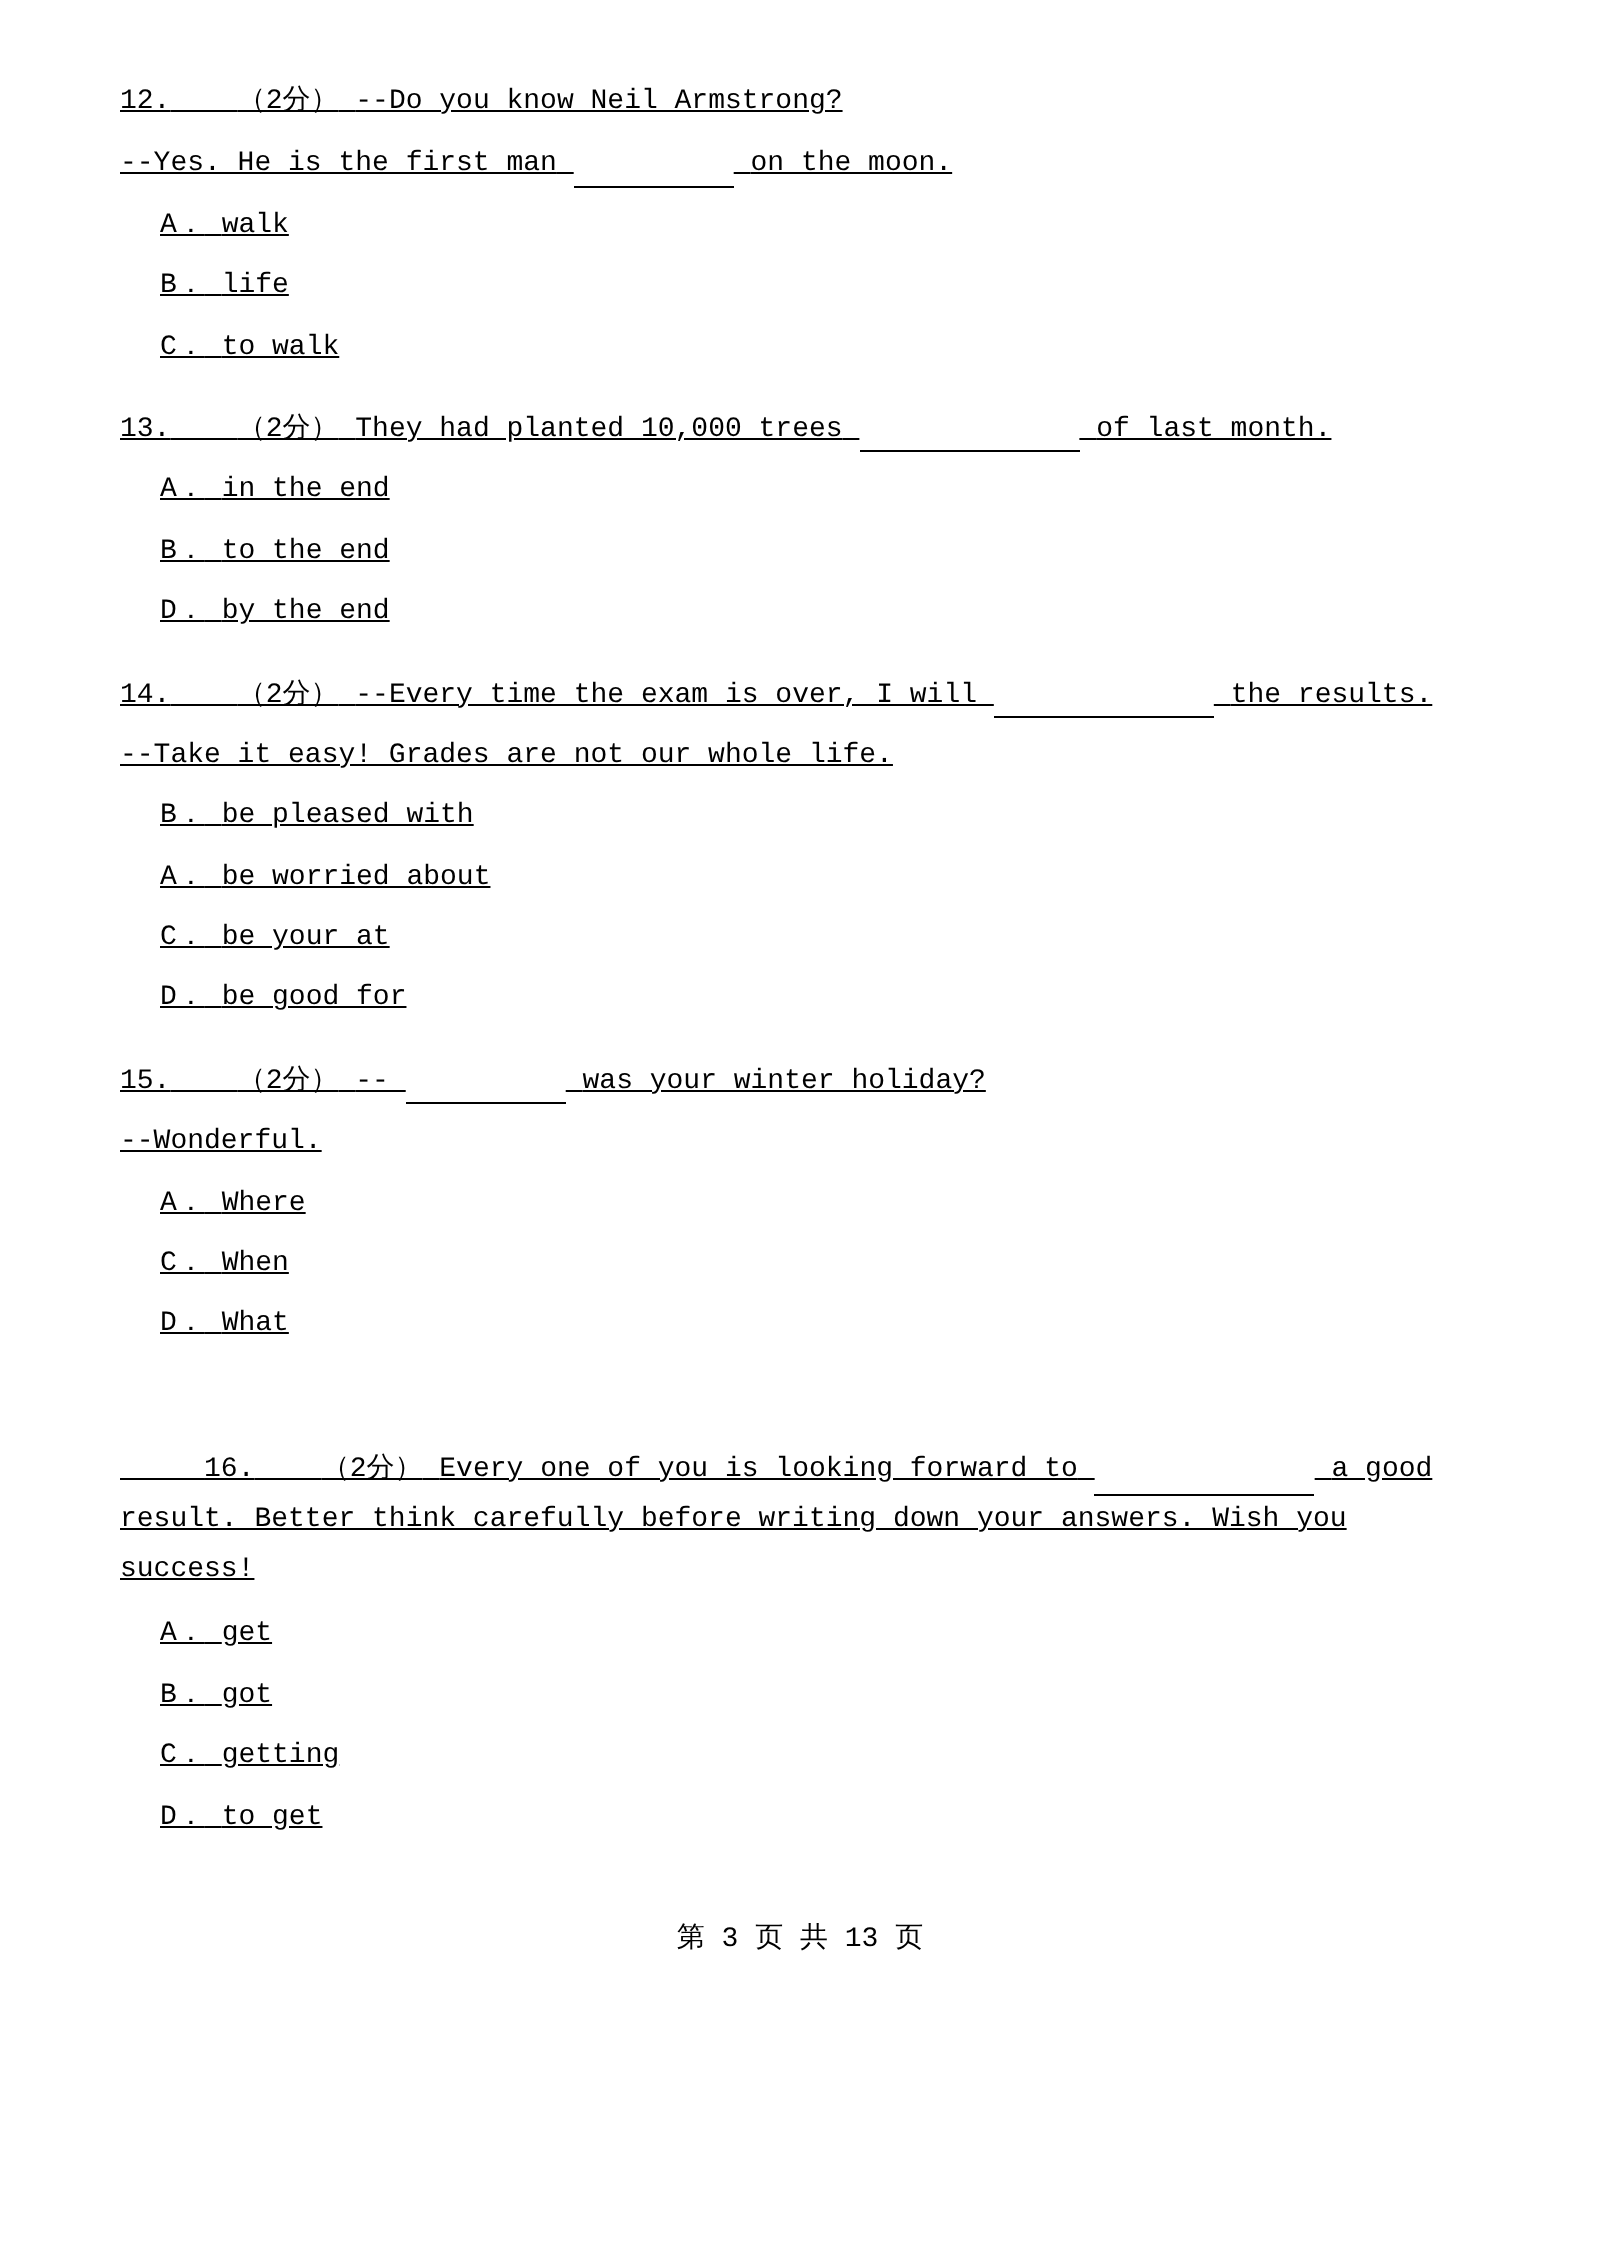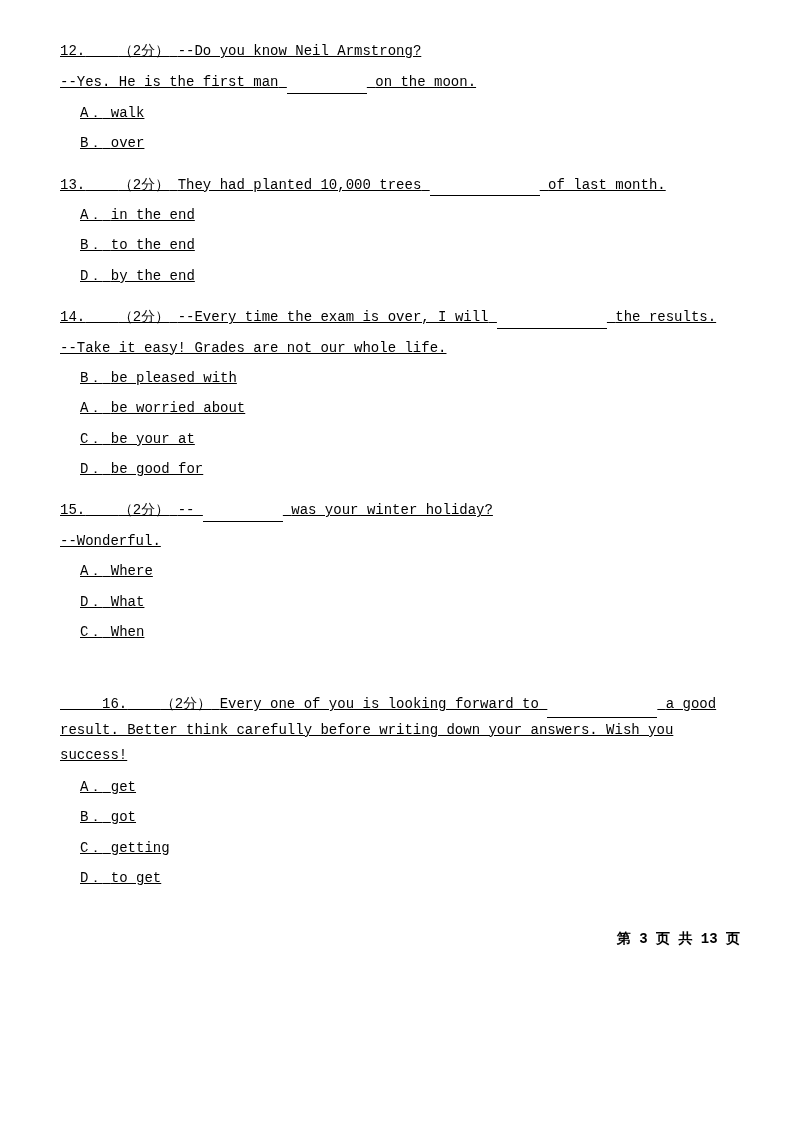--- a/index.html
+++ b/index.html
@@ -35,24 +35,23 @@
       border-bottom: 1px solid #000;
       vertical-align: bottom;
     }
     .blank-long {
       display: inline-block;
       width: 110px;
       border-bottom: 1px solid #000;
       vertical-align: bottom;
     }
     .page-footer {
-      text-align: right;
+      text-align: center;
       margin-top: 40px;
       font-size: 14px;
-      font-weight: bold;
     }
     .dialog-line {
       margin-bottom: 8px;
       line-height: 1.6;
     }
   </style>
 </head>
 <body>
 
 <div class="question-block">
@@ -66,21 +65,25 @@
     <span>--Yes. He is the first man</span>
     <span class="blank">&nbsp;</span>
     <span>on the moon.</span>
   </div>
   <div class="option-line">
     <span>A．</span>
     <span>walk</span>
   </div>
   <div class="option-line">
     <span>B．</span>
-    <span>over</span>
+    <span>life</span>
+  </div>
+  <div class="option-line">
+    <span>C．</span>
+    <span>to walk</span>
   </div>
 </div>
 
 <div class="question-block">
   <div class="question-line">
     <span>13.</span>
     &nbsp;&nbsp;
     <span>（2分）</span>
     <span>They had planted 10,000 trees</span>
     <span class="blank-long">&nbsp;</span>
@@ -140,26 +143,26 @@
     <span>was your winter holiday?</span>
   </div>
   <div class="dialog-line">
     <span>--Wonderful.</span>
   </div>
   <div class="option-line">
     <span>A．</span>
     <span>Where</span>
   </div>
   <div class="option-line">
+    <span>C．</span>
+    <span>When</span>
+  </div>
+  <div class="option-line">
     <span>D．</span>
     <span>What</span>
-  </div>
-  <div class="option-line">
-    <span>C．</span>
-    <span>When</span>
   </div>
 </div>
 
 <div class="question-block">
   <div class="question-line" style="line-height:1.8;margin-top:48px;">
     &nbsp;&nbsp;&nbsp;&nbsp;
     <span>16.</span>
     &nbsp;&nbsp;
     <span>（2分）</span>
     <span>Every one of you is looking forward to</span>

